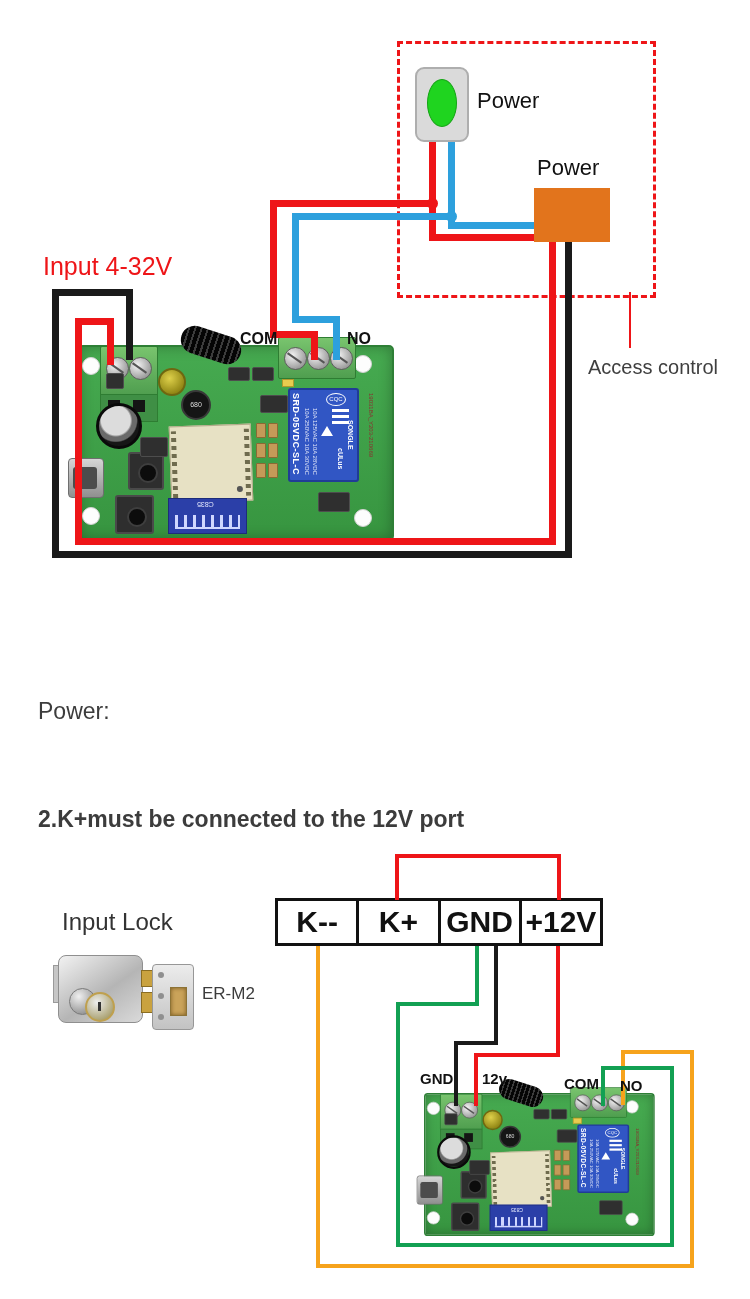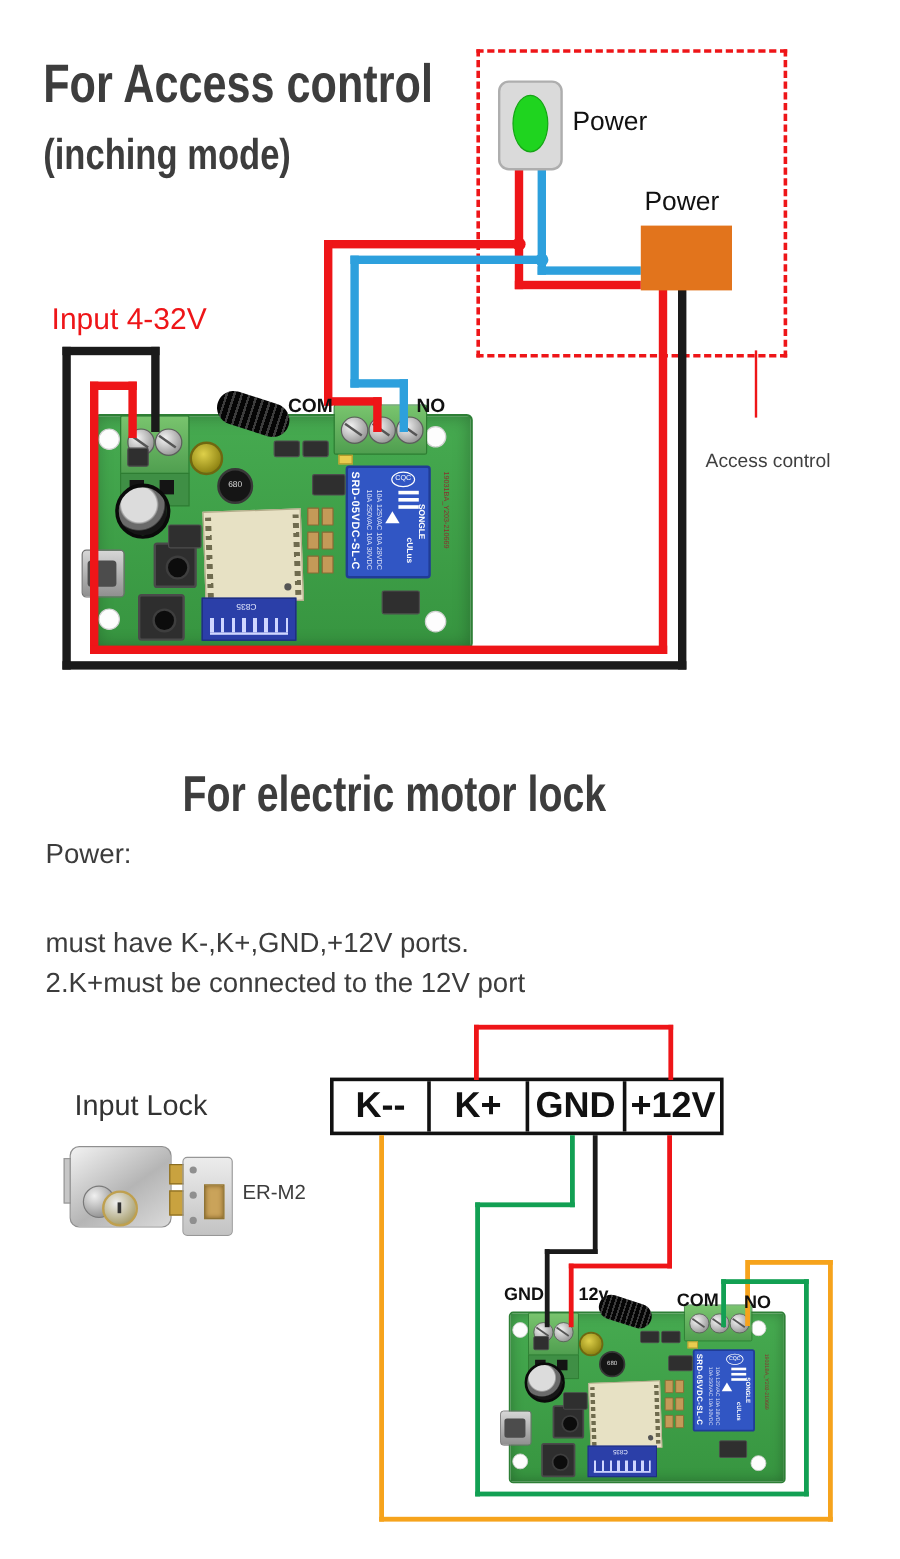--- a/index.html
+++ b/index.html
@@ -81,31 +81,25 @@
         background:linear-gradient(#ececec,#c3c3c3);border:1px solid #979797;}
   .lock .sh{position:absolute;width:6px;height:6px;border-radius:50%;background:#8f8f8f;}
   .lock .cut{position:absolute;left:17px;top:22px;width:15px;height:27px;background:#caa35a;
         box-shadow:inset 0 0 4px #7a5a20;border:1px solid #8d7336;}
 </style>
 </head>
 <body>
 
 <div id="stage">
 
-  <div class="t" style="left:36px;top:44px;font-size:45px;">
-    <span class="condensed" style="transform:scaleX(0.80);">For Access control</span>
-  </div>
-  <div class="t" style="left:36px;top:108px;font-size:36px;">
-    <span class="condensed" style="transform:scaleX(0.80);">(inching mode)</span>
-  </div>
   <div class="t" style="left:43px;top:252px;font-size:25px;color:#ee1518;">Input 4-32V</div>
 
   <div class="dashed-box" style="left:397px;top:41px;width:253px;height:251px;"></div>
   <div class="wire w-red" style="left:629px;top:292px;width:2px;height:56px;"></div>
-  <div class="t" style="left:588px;top:376px;font-size:16px;color:#3f3f3f;">Access control</div>
+  <div class="t" style="left:588px;top:356px;font-size:20px;color:#3f3f3f;">Access control</div>
 
   <div class="push-button" style="left:415px;top:67px;width:50px;height:71px;">
     <div class="oval"></div>
   </div>
   <div class="t" style="left:477px;top:88px;font-size:22px;color:#111;">Power</div>
 
   <div class="t" style="left:537px;top:155px;font-size:22px;color:#111;">Power</div>
   <div class="power-box" style="left:534px;top:188px;width:76px;height:54px;"></div>
 
   <div class="wire w-black" style="left:52px;top:289px;width:7px;height:269px;"></div>
@@ -216,26 +210,22 @@
     <div class="smd-t" style="left:190px;top:78px;width:8px;height:13px;"></div>
     <div class="smd-t" style="left:178px;top:98px;width:8px;height:13px;"></div>
     <div class="smd-t" style="left:190px;top:98px;width:8px;height:13px;"></div>
     <div class="smd-t" style="left:178px;top:118px;width:8px;height:13px;"></div>
     <div class="smd-t" style="left:190px;top:118px;width:8px;height:13px;"></div>
     <div class="smd-d" style="left:240px;top:147px;width:30px;height:18px;"></div>
 
     <span class="vtext" style="left:290px;top:48px;height:96px;font-size:6px;color:#8a3030;">19031BA_Y203-210669</span>
   </div>
 
-  <div class="t" style="left:152px;top:638px;font-size:42px;">
-    <span class="condensed" style="transform:scaleX(0.78);">For electric motor lock</span>
-  </div>
   <div class="t" style="left:38px;top:698px;font-size:23px;color:#3c3c3c;">Power:</div>
-  <div class="t" style="left:38px;top:772px;font-size:23px;color:#3c3c3c;">must have K-,K+,GND,+12V ports.</div>
-  <div class="t" style="left:38px;top:806px;font-size:23px;color:#3c3c3c;">2.K+must be connected to the 12V port</div>
+  <div class="t" style="left:38px;top:806px;font-size:23px;color:#3c3c3c;font-weight:bold;">2.K+must be connected to the 12V port</div>
 
   <div class="t" style="left:62px;top:908px;font-size:24px;color:#333;">Input Lock</div>
   <div class="lock">
     <div class="tab"></div>
     <div class="body"></div>
     <div class="knob"></div>
     <div class="cyl">
         <div class="key"></div>
       </div>
     <div class="latch1"></div>

